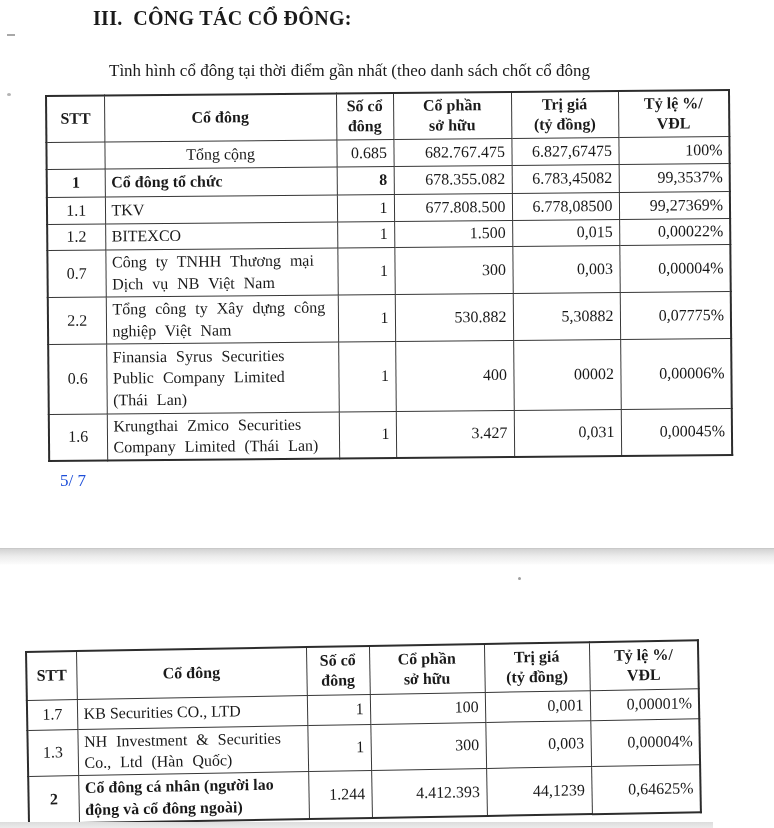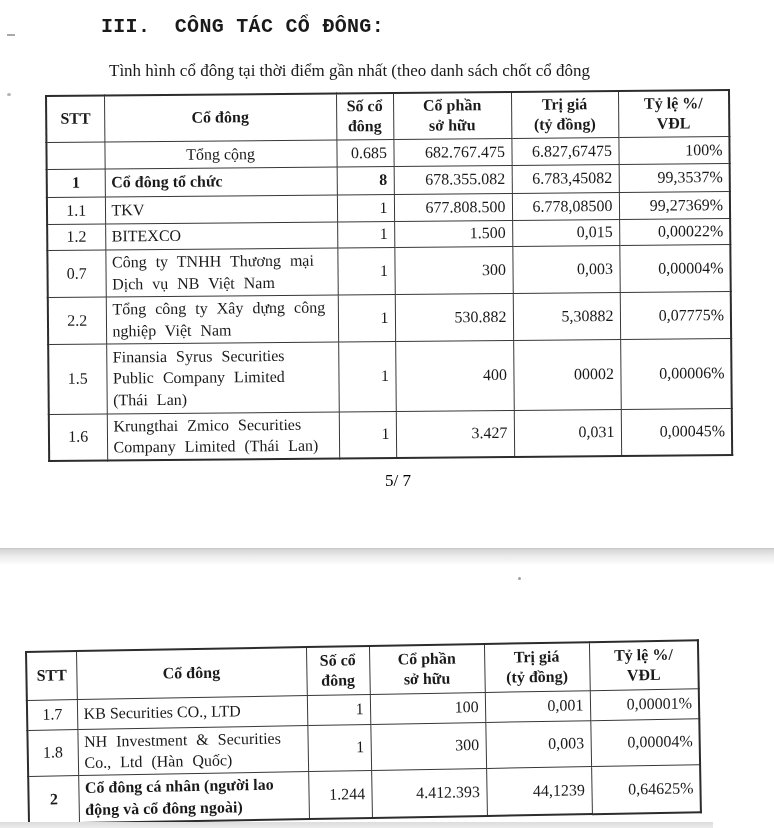--- a/index.html
+++ b/index.html
@@ -7,23 +7,23 @@
   body {
     width: 774px; height: 828px;
     position: relative; overflow: hidden;
     background: #ffffff;
     font-family: "Liberation Serif", "DejaVu Serif", serif;
     color: #1a1a1a;
   }
 
   
   .heading {
-    position: absolute; left: 93px; top: 5px; margin: 8px;
+    position: absolute; left: 93px; top: 5px; margin: 0;
     font-size: 20px; line-height: 27px; font-weight: 700;
-    letter-spacing: 0.3px; white-space: pre; font-family: Liberation Mono, monospace;
+    letter-spacing: 0.3px; white-space: pre;
   }
   .intro {
     position: absolute; left: 46px; top: 35px; width: 700px; margin: 16px;
     font-size: 17px; line-height: 40px;
     white-space: pre-line; text-indent: 47px;
   }
 
   table.sh {
     position: absolute; border-collapse: collapse; table-layout: fixed;
     border: 2px solid #2c2c2c; background: #ffffff;
@@ -53,21 +53,21 @@
   .t1 tbody tr:nth-child(2) { height: 28px; }
   .t1 tbody tr:nth-child(3) { height: 27px; }
   .t1 tbody tr:nth-child(4) { height: 26px; }
   .t1 tbody tr:nth-child(5) { height: 47px; }
   .t1 tbody tr:nth-child(6) { height: 47px; }
   .t1 tbody tr:nth-child(7) { height: 70px; }
   .t1 tbody tr:nth-child(8) { height: 44px; }
 
   .pageno {
     position: absolute; left: 60px; top: 471px; width: 676px;
-    text-align: center; font-size: 17px; color: #000000;
+    font-size: 17px; color: #1d4ed8;
   }
 
   
   .page-gap {
     position: absolute; left: 0; top: 548px; width: 774px; height: 17px;
     background: linear-gradient(to bottom, #d3d3d3, #ececec 45%, #fafafa 90%, #ffffff);
     border-top: 1px solid #c9c9c9;
   }
 
   
@@ -169,21 +169,21 @@
           <tr>
             <td class="c-stt">2.2</td>
             <td class="c-name just">Tổng công ty Xây dựng công
 nghiệp Việt Nam</td>
             <td class="c-count">1</td>
             <td class="c-shares">530.882</td>
             <td class="c-value">5,30882</td>
             <td class="c-ratio">0,07775%</td>
           </tr>
           <tr>
-            <td class="c-stt">1.5</td>
+            <td class="c-stt">0.6</td>
             <td class="c-name just">Finansia Syrus Securities
 Public Company Limited
 (Thái Lan)</td>
             <td class="c-count">1</td>
             <td class="c-shares">400</td>
             <td class="c-value">00002</td>
             <td class="c-ratio">0,00006%</td>
           </tr>
           <tr>
             <td class="c-stt">1.6</td>
@@ -231,21 +231,21 @@
       <tbody>
           <tr>
             <td class="c-stt">1.7</td>
             <td class="c-name">KB Securities CO., LTD</td>
             <td class="c-count">1</td>
             <td class="c-shares">100</td>
             <td class="c-value">0,001</td>
             <td class="c-ratio">0,00001%</td>
           </tr>
           <tr>
-            <td class="c-stt">1.8</td>
+            <td class="c-stt">1.3</td>
             <td class="c-name just">NH Investment &amp; Securities
 Co., Ltd (Hàn Quốc)</td>
             <td class="c-count">1</td>
             <td class="c-shares">300</td>
             <td class="c-value">0,003</td>
             <td class="c-ratio">0,00004%</td>
           </tr>
           <tr>
             <td class="c-stt b">2</td>
             <td class="c-name b">Cổ đông cá nhân (người lao

